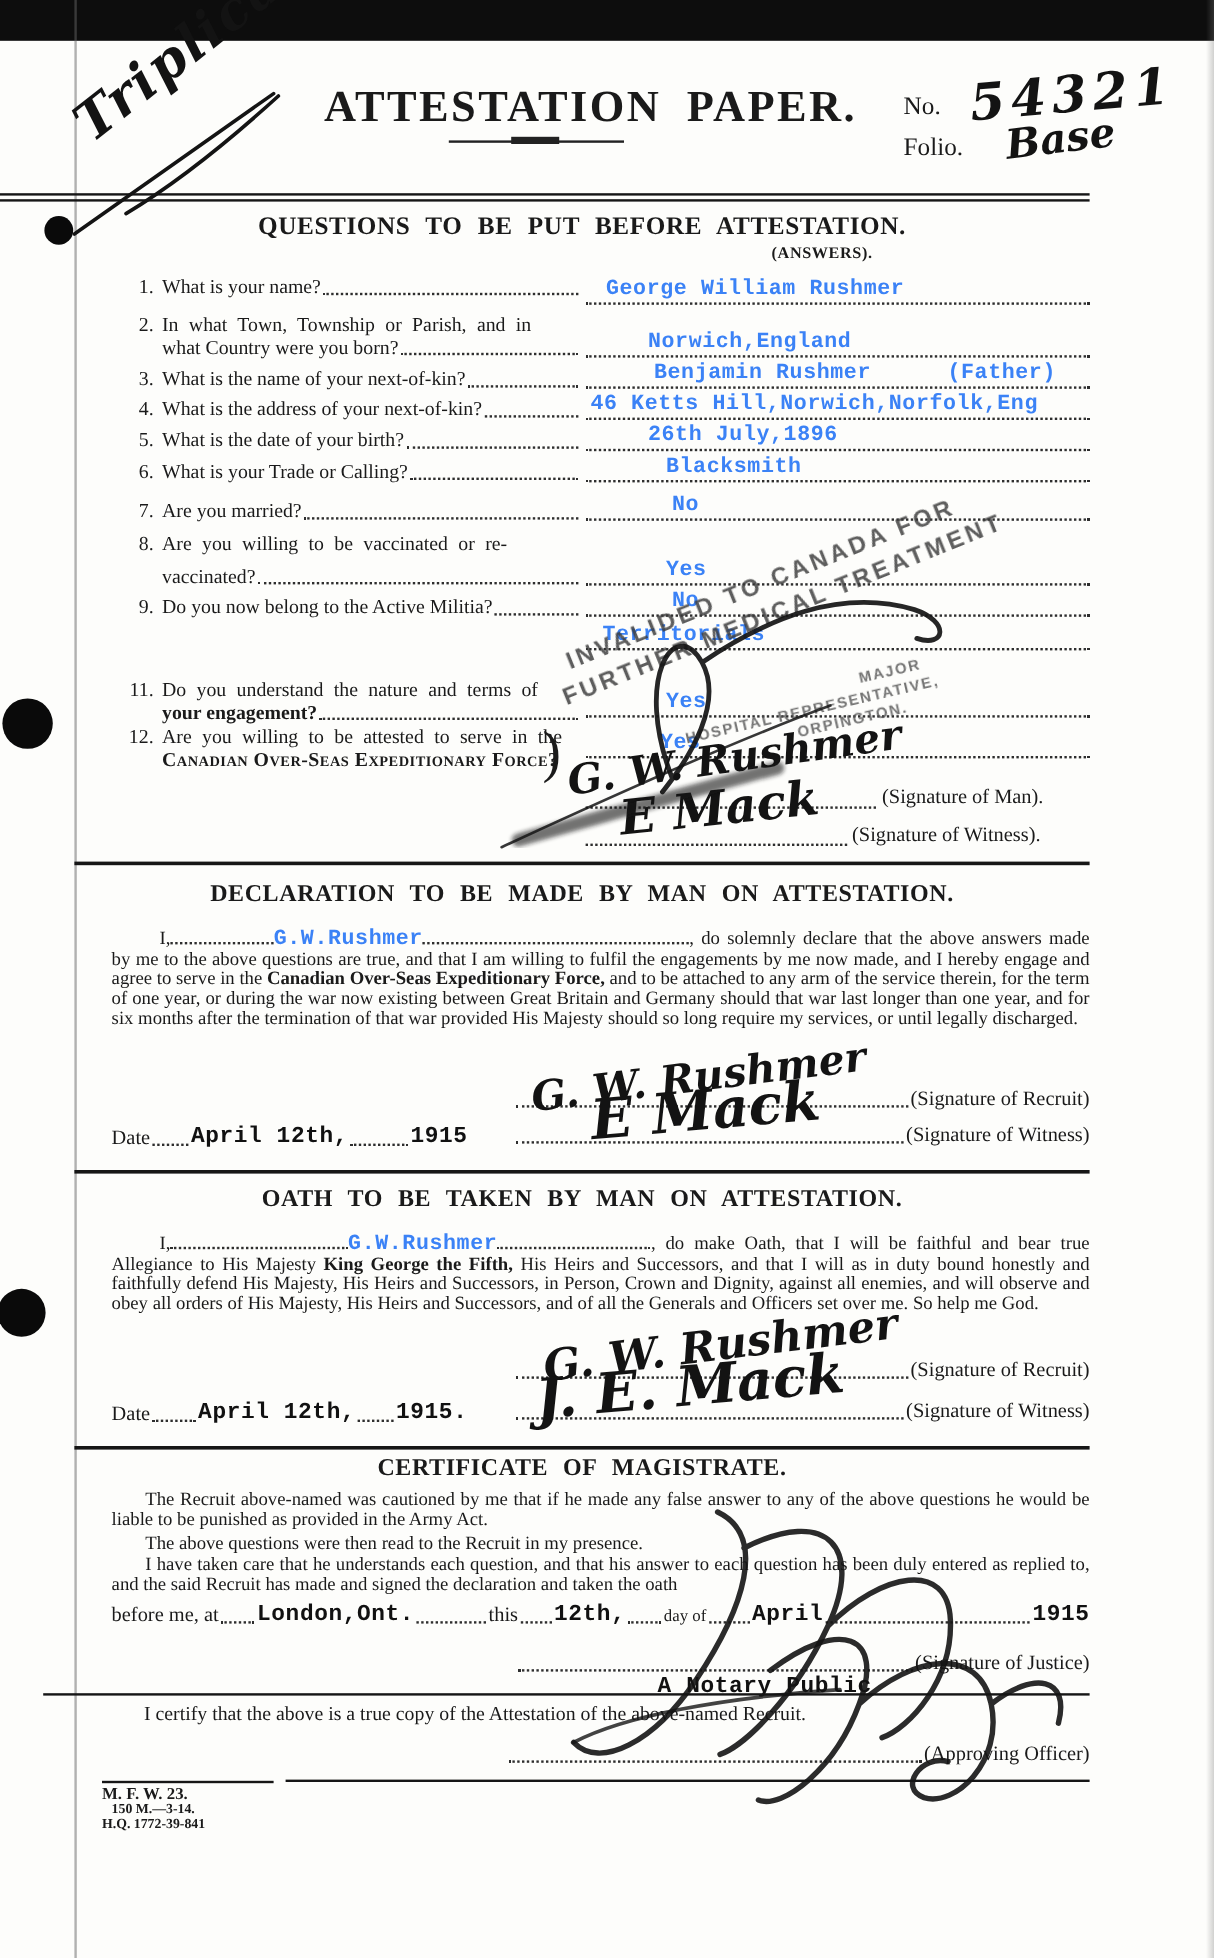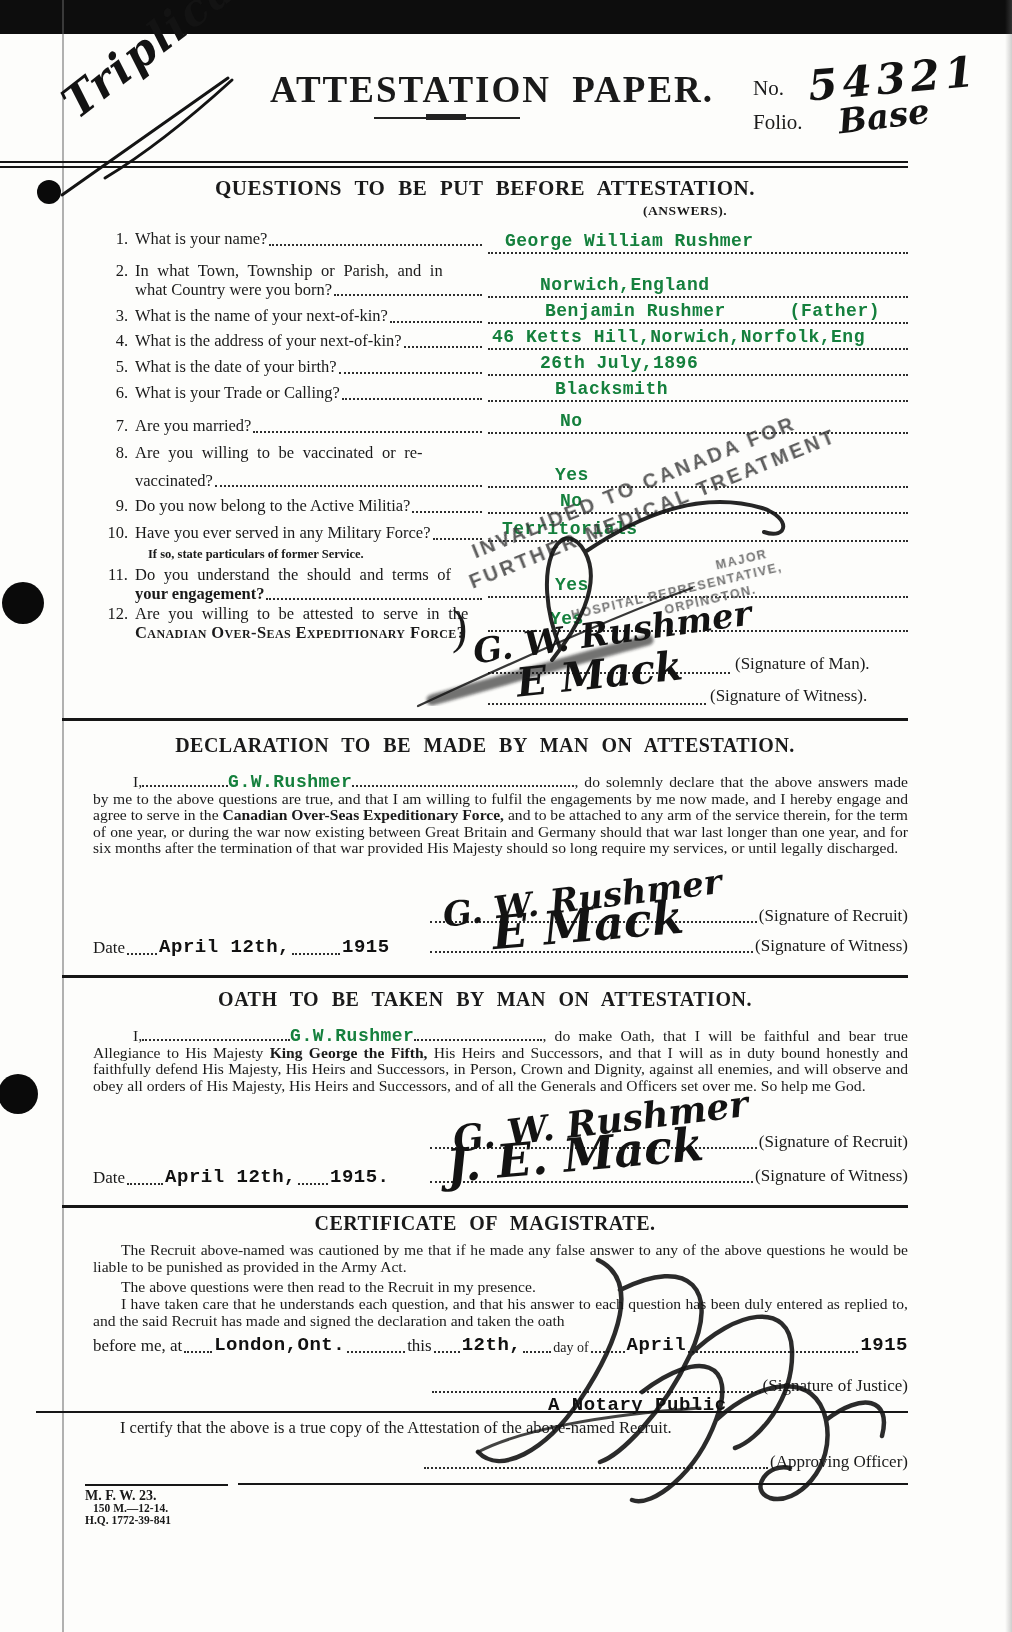--- a/index.html
+++ b/index.html
@@ -1,21 +1,21 @@
 <!DOCTYPE html>
 <html><head>
 <meta charset="utf-8">
 <style>
   html,body{margin:0;padding:0;background:#e8e8e6;}
   .page{position:relative;width:1012px;height:1632px;background:#fdfdfb;overflow:hidden;
         font-family:"Liberation Serif",serif;color:#1a1a1a;}
   .abs{position:absolute;}
   .serif{font-family:"Liberation Serif",serif;}
   .b{font-weight:bold;}
-  .tw{font-family:"Liberation Mono",monospace;font-weight:700;font-size:18px;letter-spacing:.5px;color:#15803d;}
+  .tw{font-family:"Liberation Mono",monospace;font-weight:700;font-size:18px;letter-spacing:.5px;color:#3b82f6;}
   .twlg{font-family:"Liberation Mono",monospace;font-weight:700;font-size:19px;letter-spacing:.5px;color:#111;}
   .hand{font-family:"DejaVu Serif",serif;font-style:italic;font-weight:700;color:#131313;white-space:nowrap;}
   .rule{position:absolute;background:#161616;}
   .dotline{border-bottom:2px dotted #2e2e2e;}
   .leader{flex:1 1 auto;border-bottom:2px dotted #2e2e2e;margin:0 2px 3px 2px;min-width:8px;}
   .ildots{display:inline-block;border-bottom:2px dotted #2e2e2e;height:13px;}
   
   .title{font-size:37px;font-weight:bold;letter-spacing:2px;word-spacing:10px;text-align:center;}
   .subtitle{font-size:22px;font-weight:bold;letter-spacing:.5px;word-spacing:3px;}
   .sec-head{font-size:20px;font-weight:bold;word-spacing:7px;text-align:center;letter-spacing:.5px;}
@@ -128,32 +128,24 @@
         <span class="leader"></span>
       </div>
   </div>
   <div class="abs q-block" style="left:100px;top:497px;">
     <div class="q-line">
         <span class="q-num">9.</span>
         <span>Do you now belong to the Active Militia?</span>
         <span class="leader"></span>
       </div>
   </div>
-  <div class="abs q-block" style="left:100px;top:524px;">
-    <div class="q-line">
-        <span class="q-num">10.</span>
-        <span>Have you ever served in any Military Force?</span>
-        <span class="leader"></span>
-      </div>
-    <div class="q-note">If so, state particulars of former Service.</div>
-  </div>
   <div class="abs q-block" style="left:100px;top:566px;">
     <div class="q-line">
         <span class="q-num">11.</span>
-        <span class="wide">Do you understand the should and terms of</span>
+        <span class="wide">Do you understand the nature and terms of</span>
       </div>
     <div class="q-line" style="margin-left:35px;font-weight:bold;">
         <span>your engagement?</span>
         <span class="leader"></span>
       </div>
   </div>
   <div class="abs q-block" style="left:100px;top:605px;">
     <div class="q-line">
         <span class="q-num">12.</span>
         <span class="wide">Are you willing to be attested to serve in the</span>
@@ -298,21 +290,21 @@
   <div class="abs serif" style="left:120px;top:1418px;font-size:16.5px;">I certify that the above is a true copy of the Attestation of the above-named Recruit.</div>
   <div class="abs flexrow" style="left:422px;top:1452px;width:486px;">
     <span class="dots" style="flex:1;"></span>
     <span class="siglabel">(Approving Officer)</span>
   </div>
 
   <div class="rule" style="left:85px;top:1484px;width:143px;height:2px;"></div>
   <div class="rule" style="left:238px;top:1483px;width:670px;height:2px;"></div>
   <div class="abs footmark" style="left:85px;top:1490px;">
     <div style="font-size:14px;">M. F. W. 23.</div>
-    <div style="font-size:11.5px;margin-left:8px;">150 M.—12-14.</div>
+    <div style="font-size:11.5px;margin-left:8px;">150 M.—3-14.</div>
     <div style="font-size:11.5px;">H.Q. 1772-39-841</div>
   </div>
 
   <svg class="overlay" width="1012" height="1632" viewBox="0 0 1012 1632">
     <g fill="none" stroke="#141414" stroke-linecap="round">
 
       <path d="M62 195 L 228 78 M105 178 C 160 145, 210 100, 232 80" stroke-width="3"></path>
 
       <path d="M560 648 C 528 566, 562 512, 585 552 C 603 585, 576 630, 552 660 M585 552 C 640 515, 700 490, 762 508 C 792 518, 788 540, 764 532" stroke-width="4" opacity=".92"></path>
 

